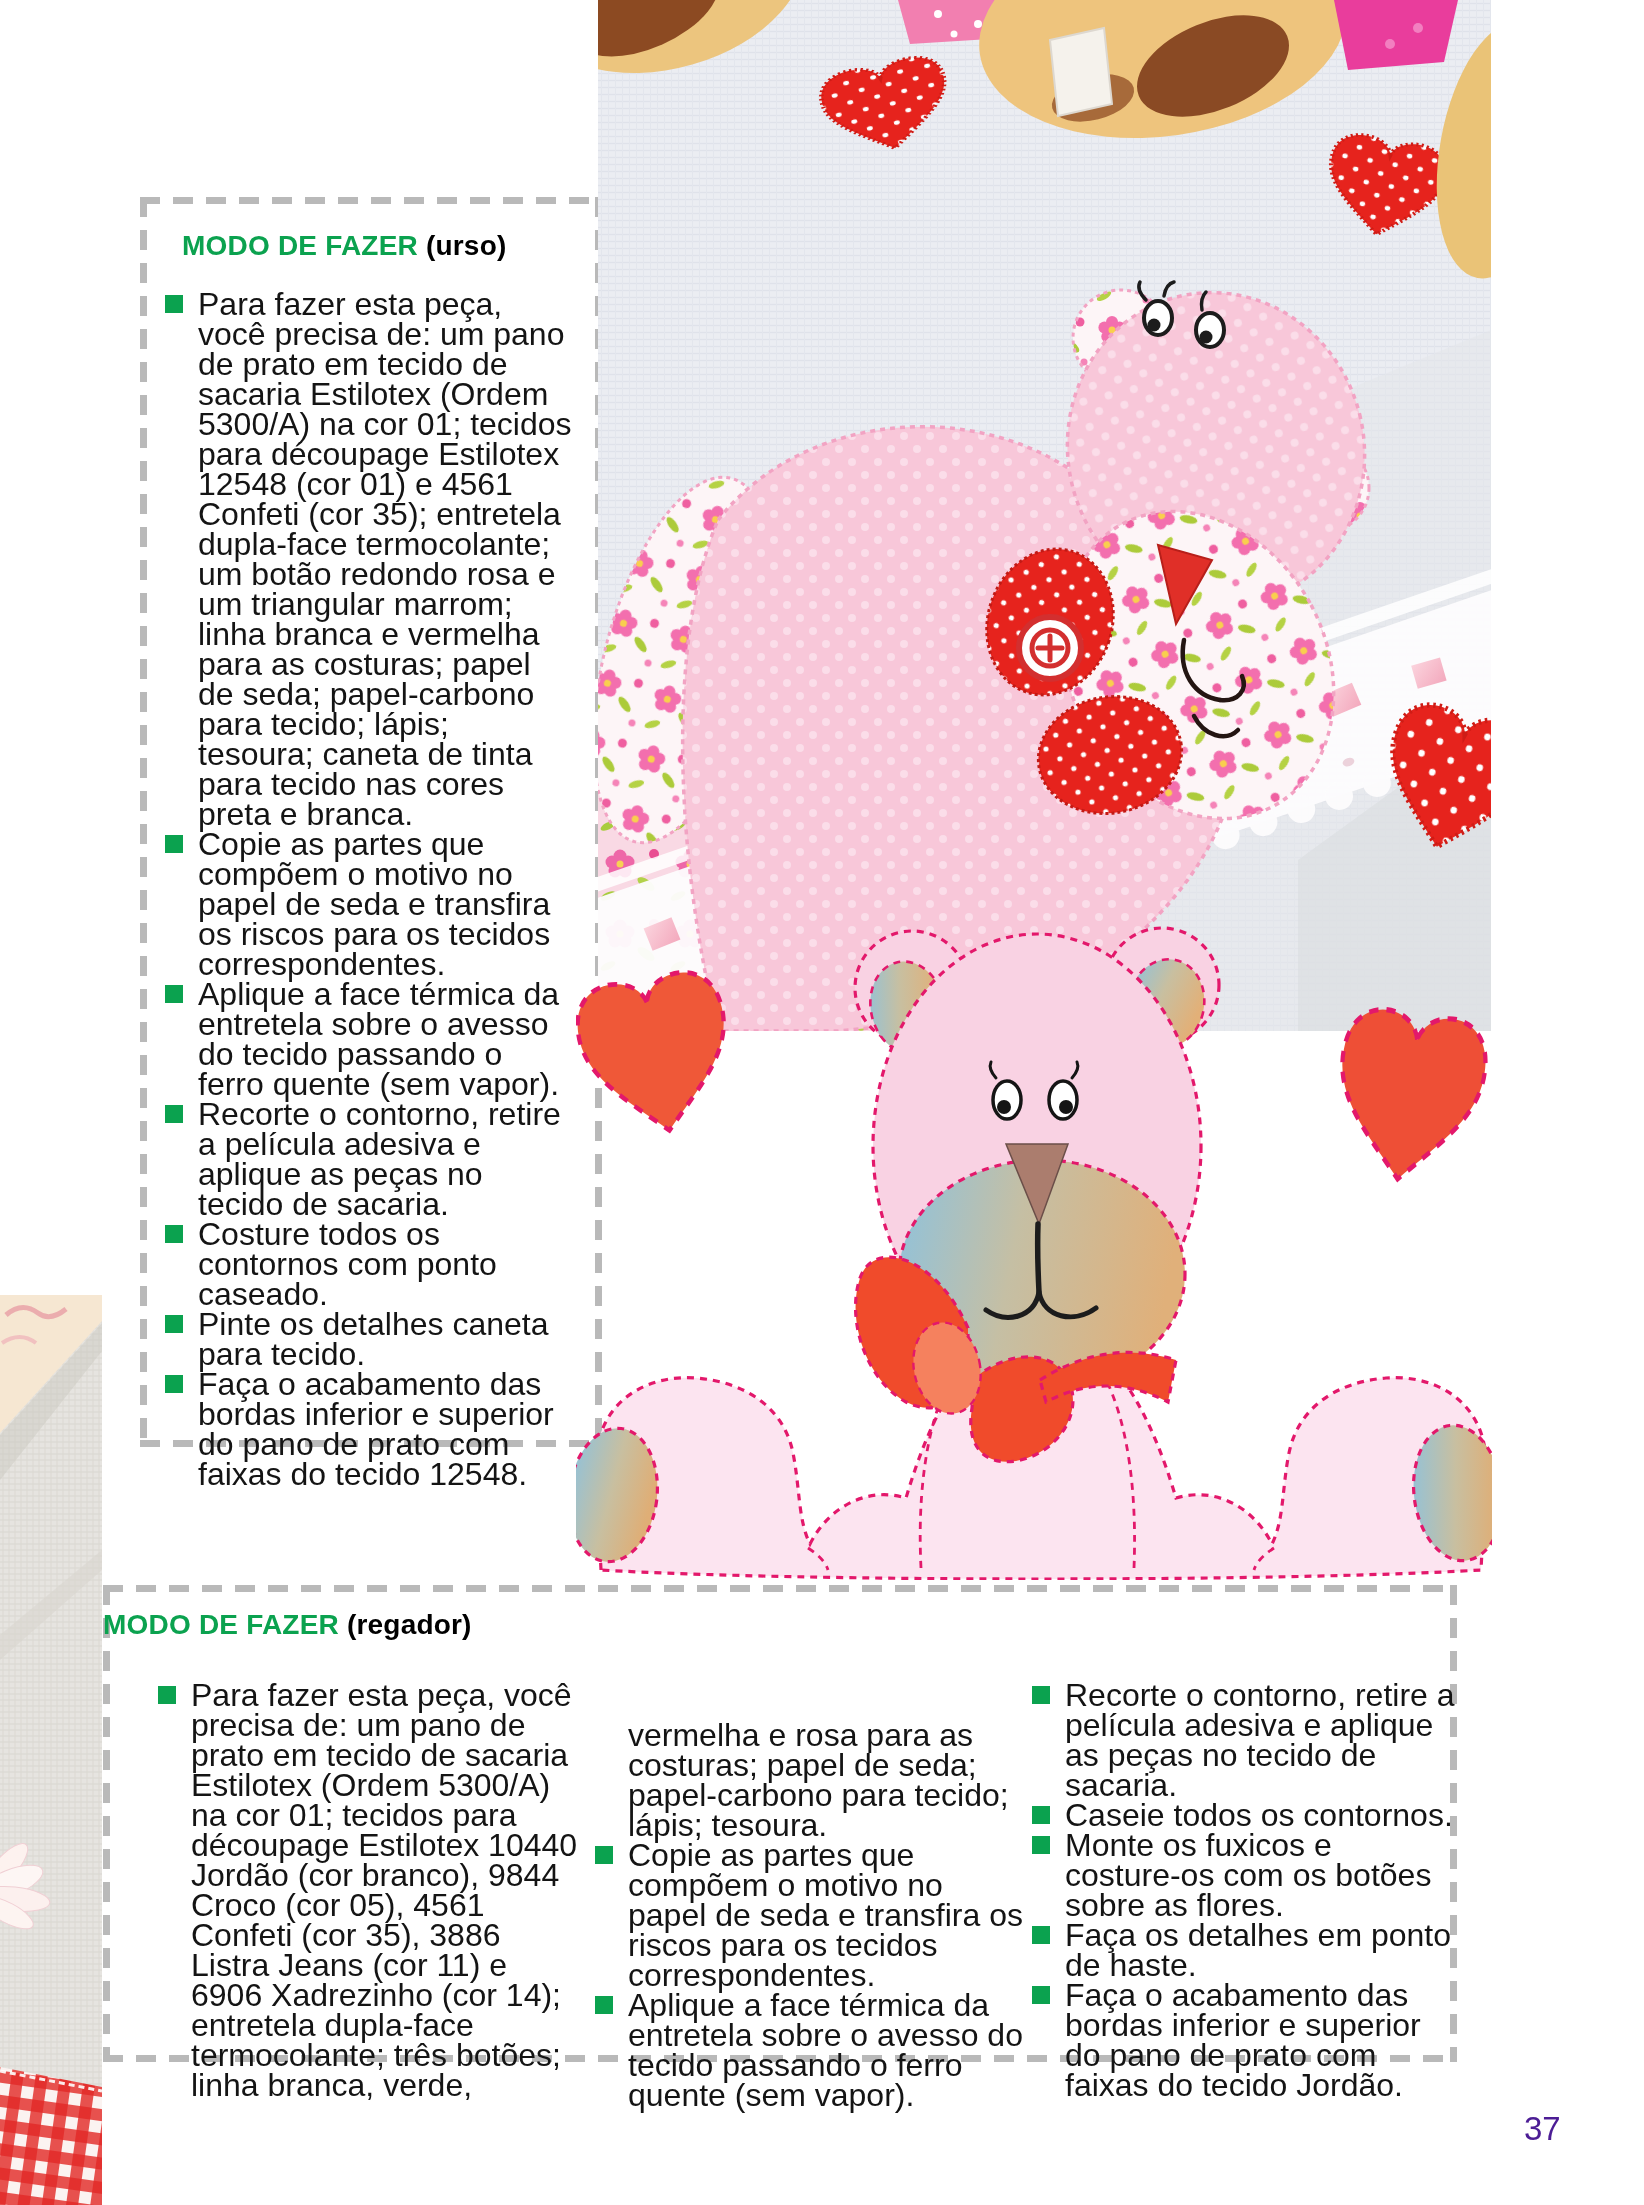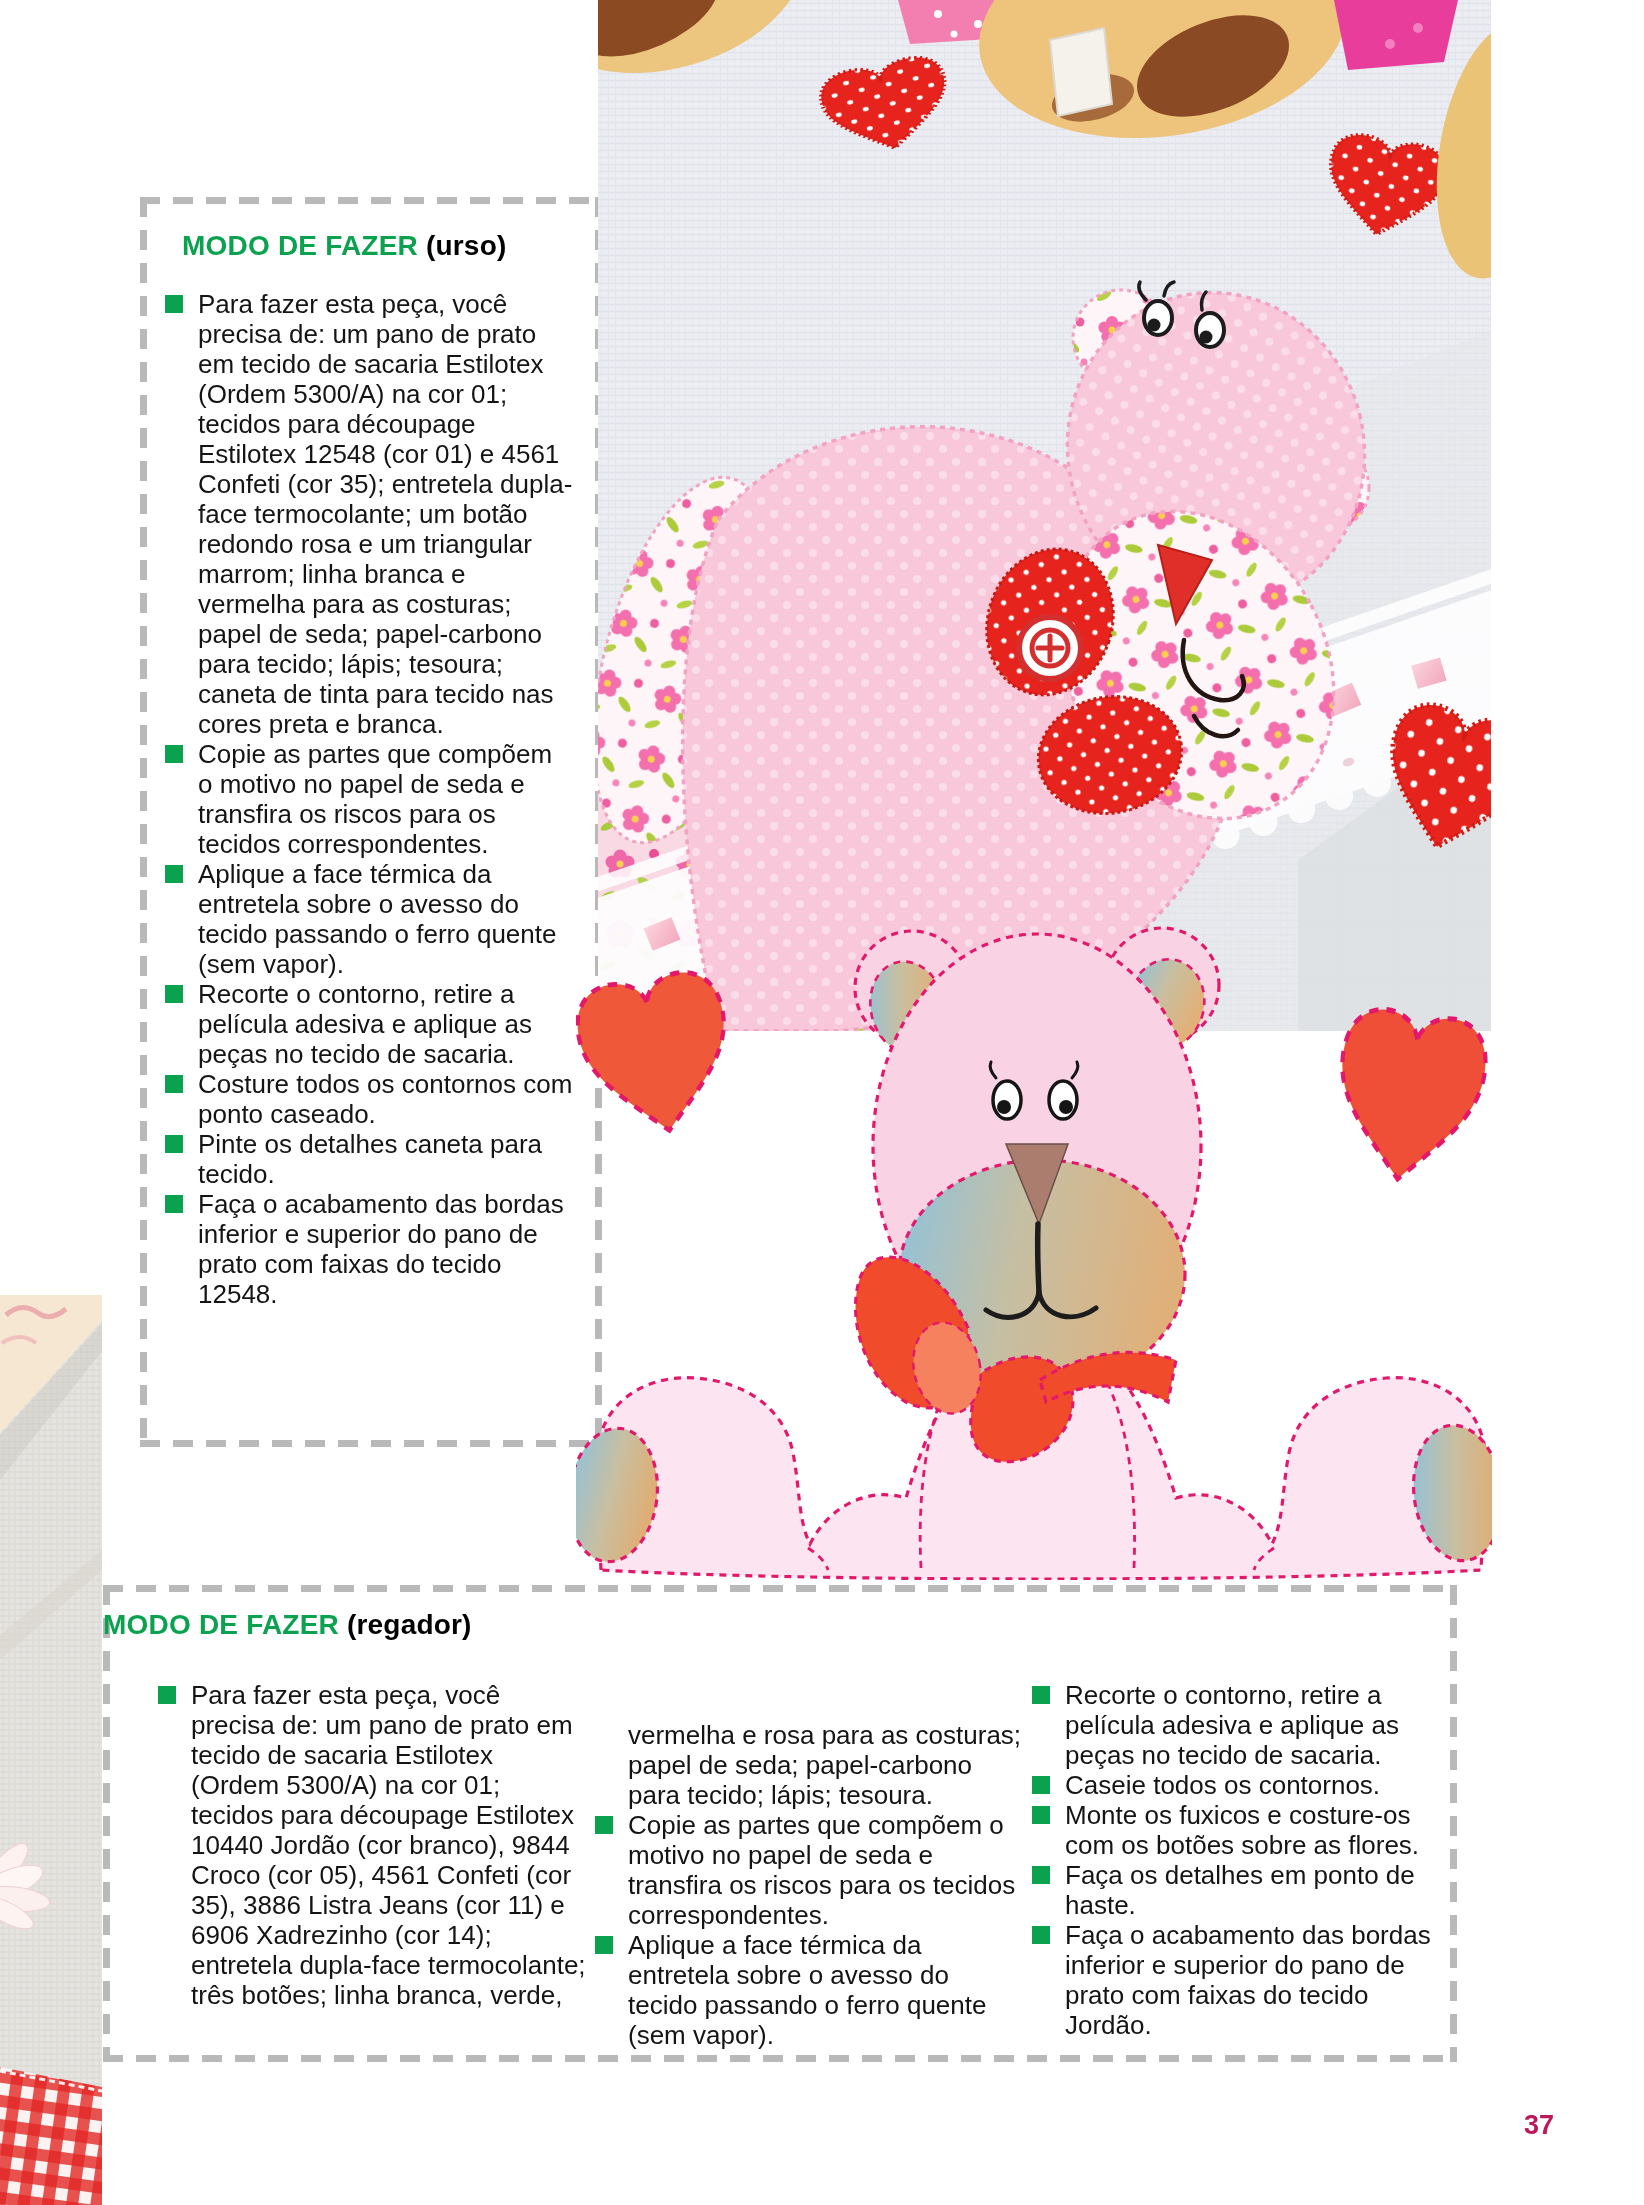--- a/index.html
+++ b/index.html
@@ -24,35 +24,35 @@
     background-repeat:no-repeat;
   }
   #ursoBox{left:140px;top:197px;width:462px;height:1250px;z-index:1;}
   #regadorBox{left:103px;top:1585px;width:1354px;height:477px;z-index:1;}
 
   .box-title{font-size:28px;font-weight:bold;color:var(--green);letter-spacing:0.2px;white-space:nowrap;}
   .box-title .qual{color:#000;}
   #ursoBox .box-title{position:absolute;left:42px;top:33px;}
   #regadorBox .box-title{position:absolute;left:0;top:24px;width:100%;}
 
-  .instr{font-size:26px;line-height:30px;color:var(--ink);}
+  .instr{font-size:32px;line-height:30px;color:var(--ink);}
   .item{position:relative;padding-left:33px;}
   .item .sq{position:absolute;left:0;top:6px;width:18px;height:18px;background:var(--green);}
   #ursoBox .instr{position:absolute;left:25px;top:92px;width:408px;}
   .reg-col{position:absolute;top:95px;}
   #regCol1{left:55px;width:428px;}
   #regCol2{left:492px;width:430px;margin-top:40px;}
   #regCol3{left:929px;width:423px;}
 
   .artwork{position:absolute;}
   #photo{left:598px;top:0;width:893px;height:1031px;z-index:2;}
   #pattern{left:576px;top:908px;width:916px;height:672px;z-index:3;}
   #leftStrip{left:0;top:1295px;width:102px;height:910px;z-index:2;}
 
-  #pageNumber{position:absolute;left:1524px;top:2110px;font-size:27px;font-weight:bold;color:#be185d;z-index:4;}
+  #pageNumber{position:absolute;left:1524px;top:2110px;font-size:33px;font-weight:normal;color:#4c1d95;z-index:4;}
 </style>
 </head>
 <body>
 
 <div class="page">
 
   <div id="ursoBox" class="dash-box">
     <div class="box-title">
       <span>MODO DE FAZER</span>
       <span class="qual">(urso)</span>

